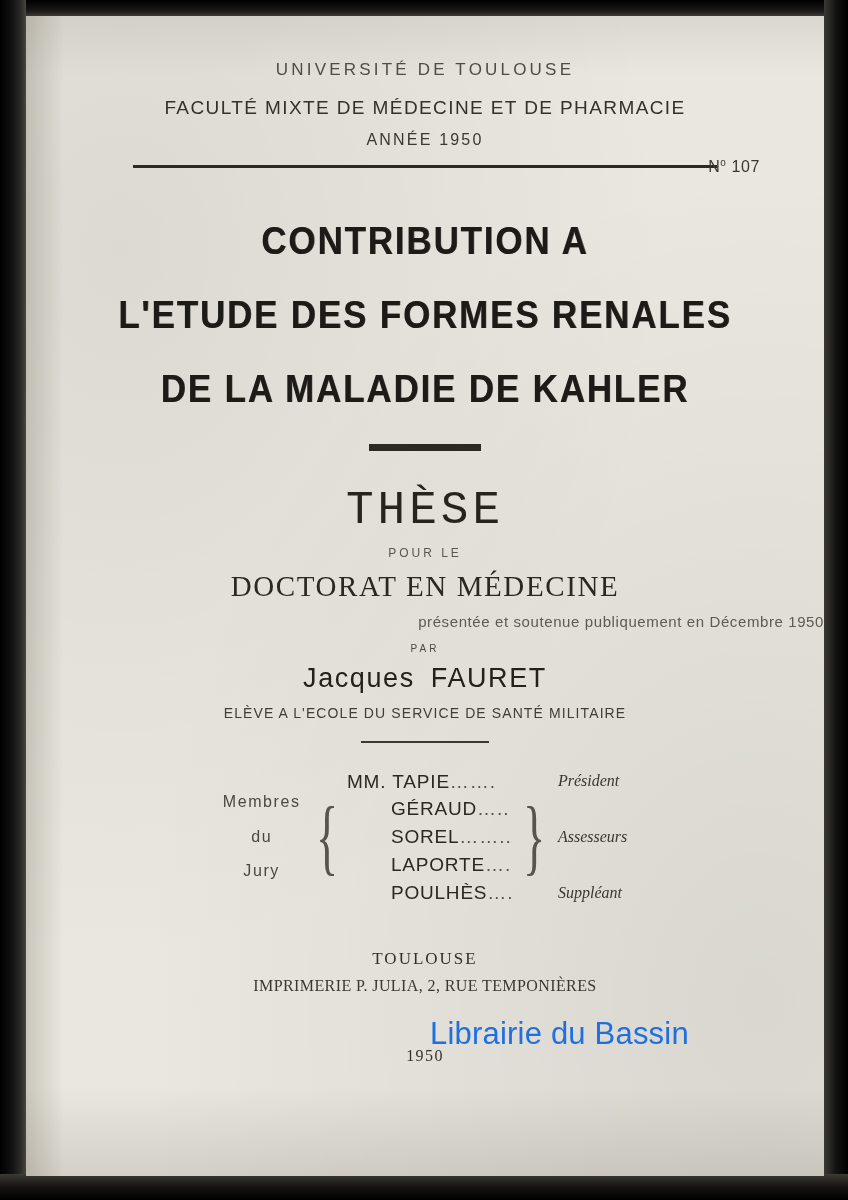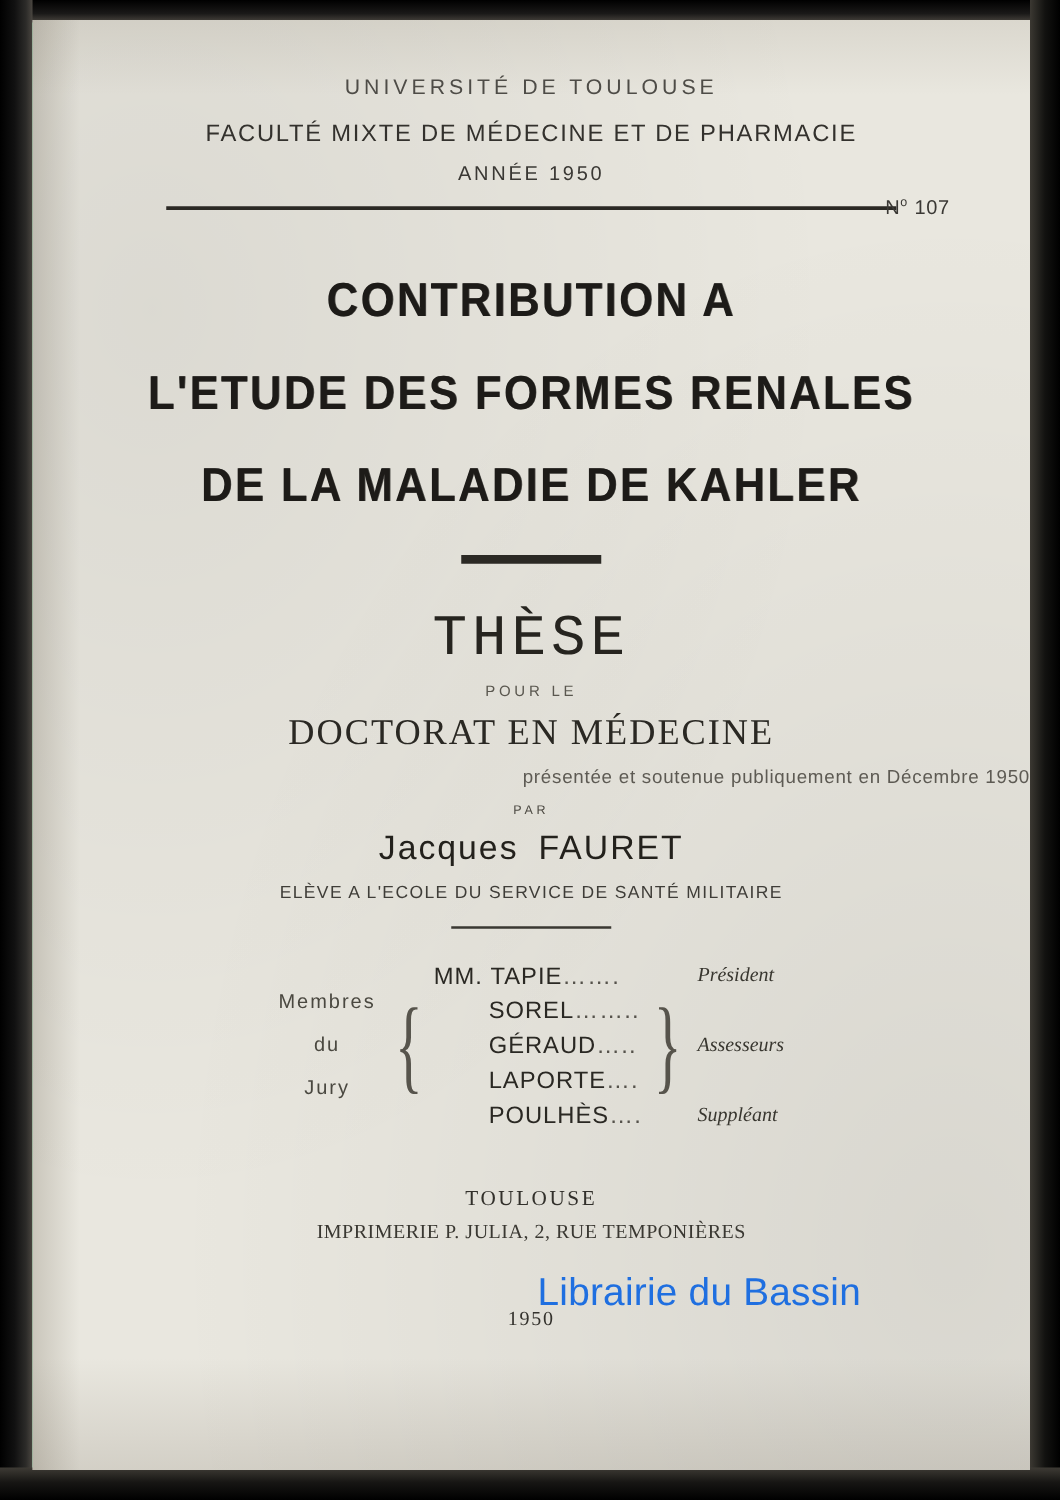--- a/index.html
+++ b/index.html
@@ -11,21 +11,21 @@
     width: 848px;
     height: 1200px;
     overflow: hidden;
     font-family: "Liberation Sans", sans-serif;
   }
 
   #page {
     position: relative;
     width: 848px;
     height: 1200px;
-    background: #86efac;
+    background: #15803d;
   }
 
   
   .binding-left {
     position: absolute;
     left: 0; top: 0;
     width: 26px; height: 1200px;
     background: linear-gradient(to right, #000 0%, #111 45%, #2c2b29 80%, #4a4640 100%);
   }
   .binding-right {
@@ -327,22 +327,22 @@
 
       <div class="jury">
         <div class="jury-left">
           <div>Membres</div>
           <div>du</div>
           <div>Jury</div>
         </div>
         <div class="brace-left">{</div>
         <div class="jury-names">
           <div><span class="nm">MM.</span> <span class="nm">TAPIE</span><span class="dots">…….</span></div>
+          <div><span class="nm" style="padding-left:44px">GÉRAUD</span><span class="dots">…..</span></div>
           <div><span class="nm" style="padding-left:44px">SOREL</span><span class="dots">……..</span></div>
-          <div><span class="nm" style="padding-left:44px">GÉRAUD</span><span class="dots">…..</span></div>
           <div><span class="nm" style="padding-left:44px">LAPORTE</span><span class="dots">….</span></div>
           <div><span class="nm" style="padding-left:44px">POULHÈS</span><span class="dots">….</span></div>
         </div>
         <div class="brace-right">}</div>
         <div class="jury-roles">
           <div>Président</div>
           <div class="blank"></div>
           <div>Assesseurs</div>
           <div class="blank"></div>
           <div>Suppléant</div>

